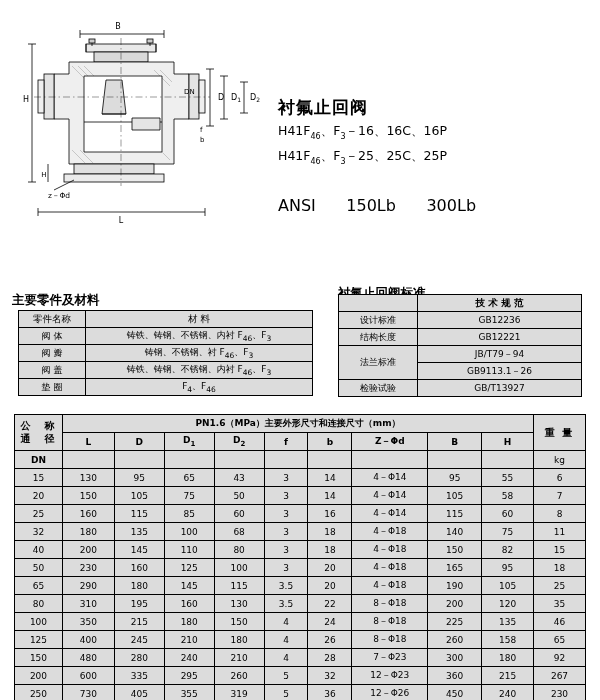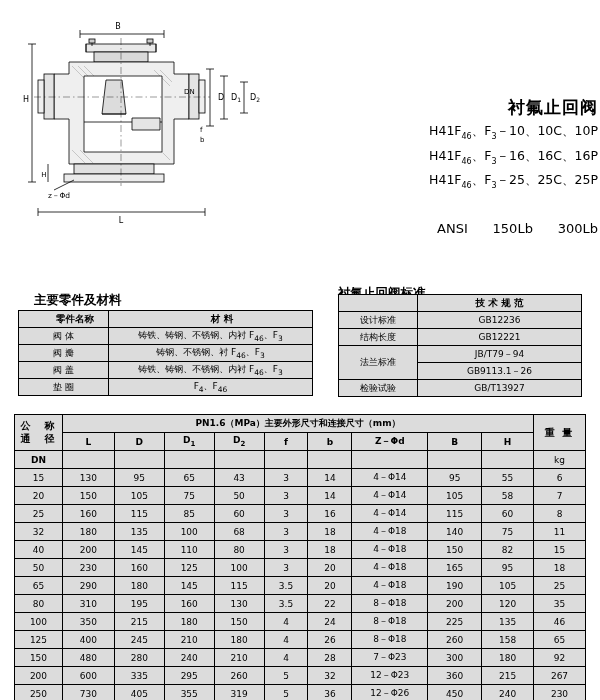--- a/index.html
+++ b/index.html
@@ -11,51 +11,51 @@
     position:relative;
     overflow:hidden;
   }
   .page{position:relative;width:600px;height:700px;}
 
   
   .drawing{position:absolute;left:14px;top:14px;width:250px;height:215px;}
   .drawing svg{display:block;}
 
   
-  .titleblock{position:absolute;left:278px;top:96px;width:320px;text-align:right;}
+  .titleblock{position:absolute;left:278px;top:96px;width:320px;}
   .tb-cn{font-size:17px;font-weight:bold;letter-spacing:1px;margin-bottom:4px;font-family:"DejaVu Sans","Liberation Sans",sans-serif;}
   .tb-en{font-size:11.5px;margin-bottom:9px;color:#111;}
   .tb-line{font-size:12.5px;margin-bottom:7px;white-space:pre;}
   .tb-line sub{font-size:8px;}
-  .tb-ansi{font-size:13px;white-space:pre;margin-top:31px;}
+  .tb-ansi{font-size:16px;white-space:pre;margin-top:31px;}
 
   
   .sect-h{position:absolute;font-size:12.5px;font-weight:bold;}
-  #h-parts{left:34px;top:292px;}
+  #h-parts{left:12px;top:292px;}
   #h-std{left:338px;top:285px;}
 
   
   table{border-collapse:collapse;}
   table td,table th{
     border:1px solid #000;
     font-size:9px;
     text-align:center;
     vertical-align:middle;
     padding:0;
     font-weight:normal;
     font-family:"DejaVu Sans","Liberation Sans",sans-serif;
   }
   .shade{background:#dcdcdc;}
 
   
   .parts{position:absolute;left:18px;top:310px;width:295px;}
   .parts td{height:16px;}
   .parts td.lbl{width:66px;}
   .parts td.val{width:auto;}
-  .parts .hd{font-weight:bold;font-size:9.5px;padding-left:23px;}
+  .parts .hd{font-weight:normal;font-size:9.5px;}
 
   
   .stds{position:absolute;left:338px;top:294px;width:244px;}
   .stds td{height:16px;}
   .stds td.lbl{width:78px;}
   .stds .hd{font-weight:bold;font-size:9.5px;}
 
   
   .dims{position:absolute;left:14px;top:414px;width:572px;}
   .dims td{height:17px;font-size:9px;}
@@ -158,21 +158,20 @@
         <g stroke="#000" stroke-width="0.4" stroke-dasharray="7,3,1.5,3">
           <line x1="20" y1="83" x2="196" y2="83"></line>
           <line x1="107" y1="24" x2="107" y2="172"></line>
         </g>
       </g>
     </svg>
   </div>
 
   <div class="titleblock">
     <div class="tb-cn">衬氟止回阀</div>
-    <div class="tb-line">H41F<sub>46</sub>、F<sub>3</sub>－10、10C、10P</div>
     <div class="tb-line">H41F<sub>46</sub>、F<sub>3</sub>－16、16C、16P</div>
     <div class="tb-line">H41F<sub>46</sub>、F<sub>3</sub>－25、25C、25P</div>
     <div class="tb-ansi">ANSI      150Lb      300Lb</div>
   </div>
 
   <div class="sect-h" id="h-parts">主要零件及材料</div>
   <div class="sect-h" id="h-std">衬氟止回阀标准</div>
 
   <table class="parts">
     <tbody>

